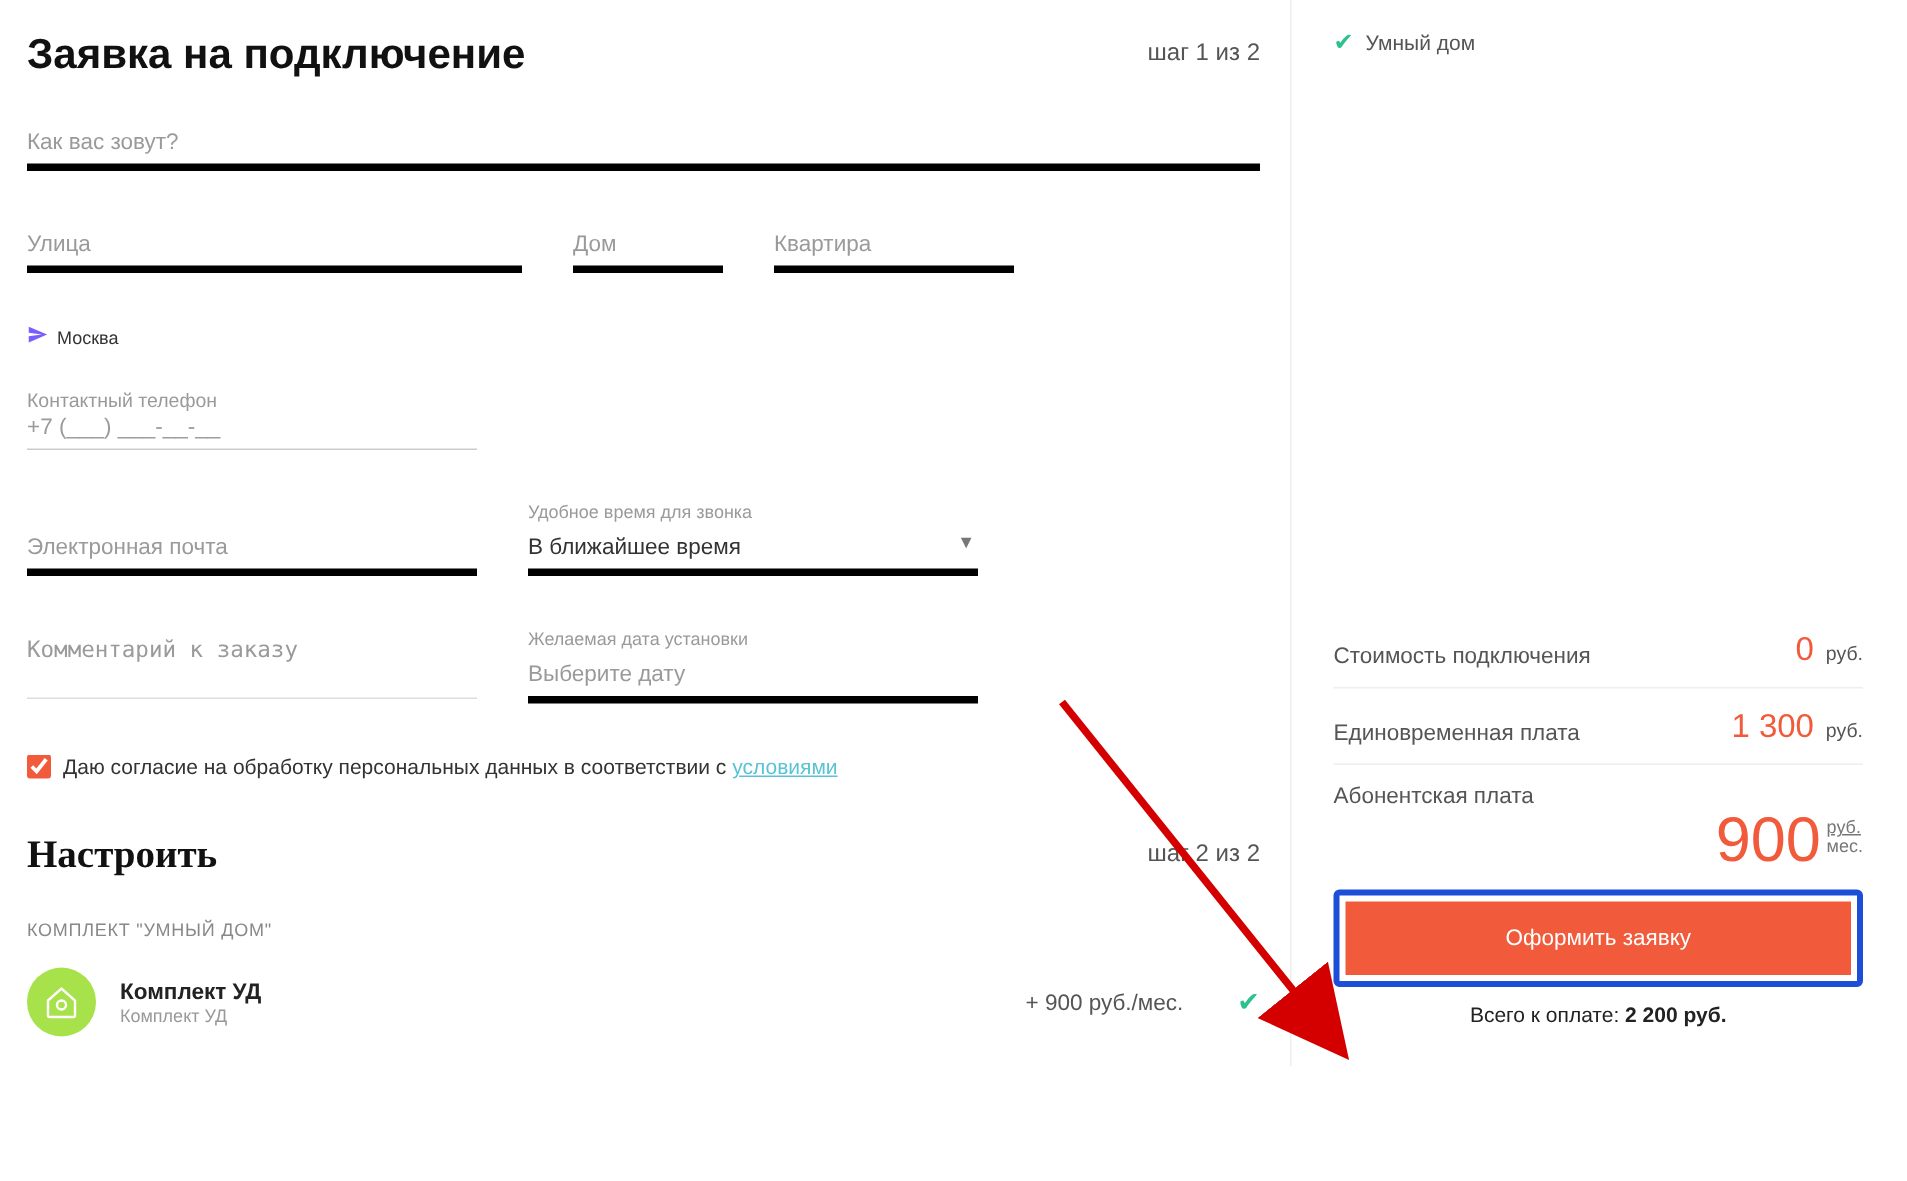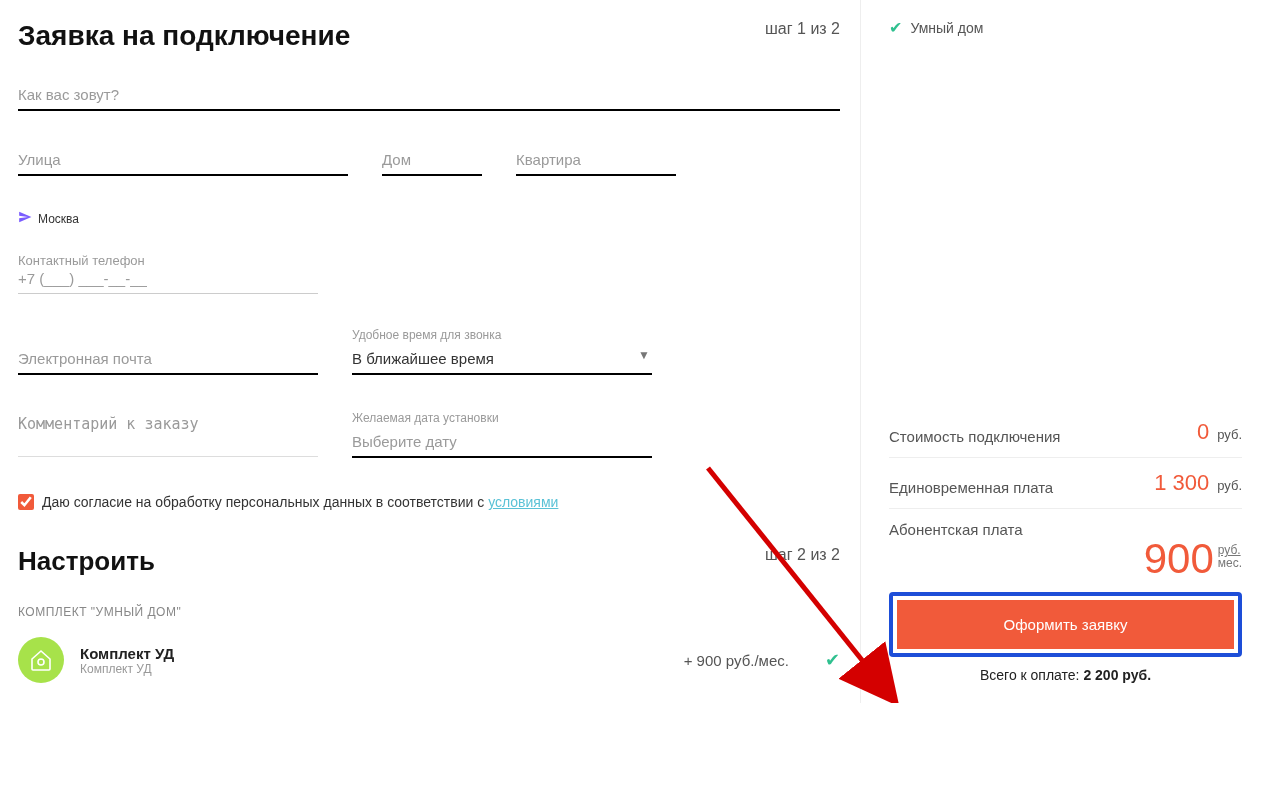--- a/index.html
+++ b/index.html
@@ -1,27 +1,27 @@
 <!DOCTYPE html>
 <html><head>
 <meta charset="utf-8">
 <style>
   * { box-sizing: border-box; margin: 0; padding: 0; }
   body { font-family: Arial, Helvetica, sans-serif; font-size: 14px; color: #222; background: #fff; width: 1271px; }
   .layout { display: flex; }
   .left { width: 860px; padding: 20px 20px 20px 18px; }
   .right { width: 400px; padding: 18px 18px 18px 28px; border-left: 1px solid #eee; }
   h1 { font-size: 28px; font-weight: bold; color: #111; }
-  .step-row { display: flex; justify-content: space-between; margin-bottom: 28px; }
+  .step-row { display: flex; align-items: center; justify-content: space-between; margin-bottom: 28px; }
   .step-label { color: #555; font-size: 16px; }
-  h2 { font-size: 26px; font-weight: bold; color: #111; }
+  h2 { font-size: 26px; font-weight: bold; color: #111; font-family: Liberation Serif, serif; }
 
   .field { position: relative; }
   .field input, .field textarea, .field .pseudo-input {
-    width: 100%; border: none; border-bottom: 2px solid #000000;
+    width: 100%; border: none; border-bottom: 5px solid #000000;
     background: transparent; font-size: 15px; padding: 6px 0 6px 0;
     color: #333; outline: none;
   }
   .field textarea { resize: none; height: 48px; border: 1px solid #ddd; border-top:none; border-left:none; border-right:none; }
   .field input::placeholder, .field textarea::placeholder { color: #9a9a9a; }
   .field .floating-label { font-size: 12px; color: #9a9a9a; display: block; margin-bottom: 2px; }
   .row { display: flex; gap: 34px; margin-bottom: 34px; align-items: flex-end; }
   .col-full { flex: 1; }
   .col-street { width: 330px; }
   .col-house { width: 100px; }

